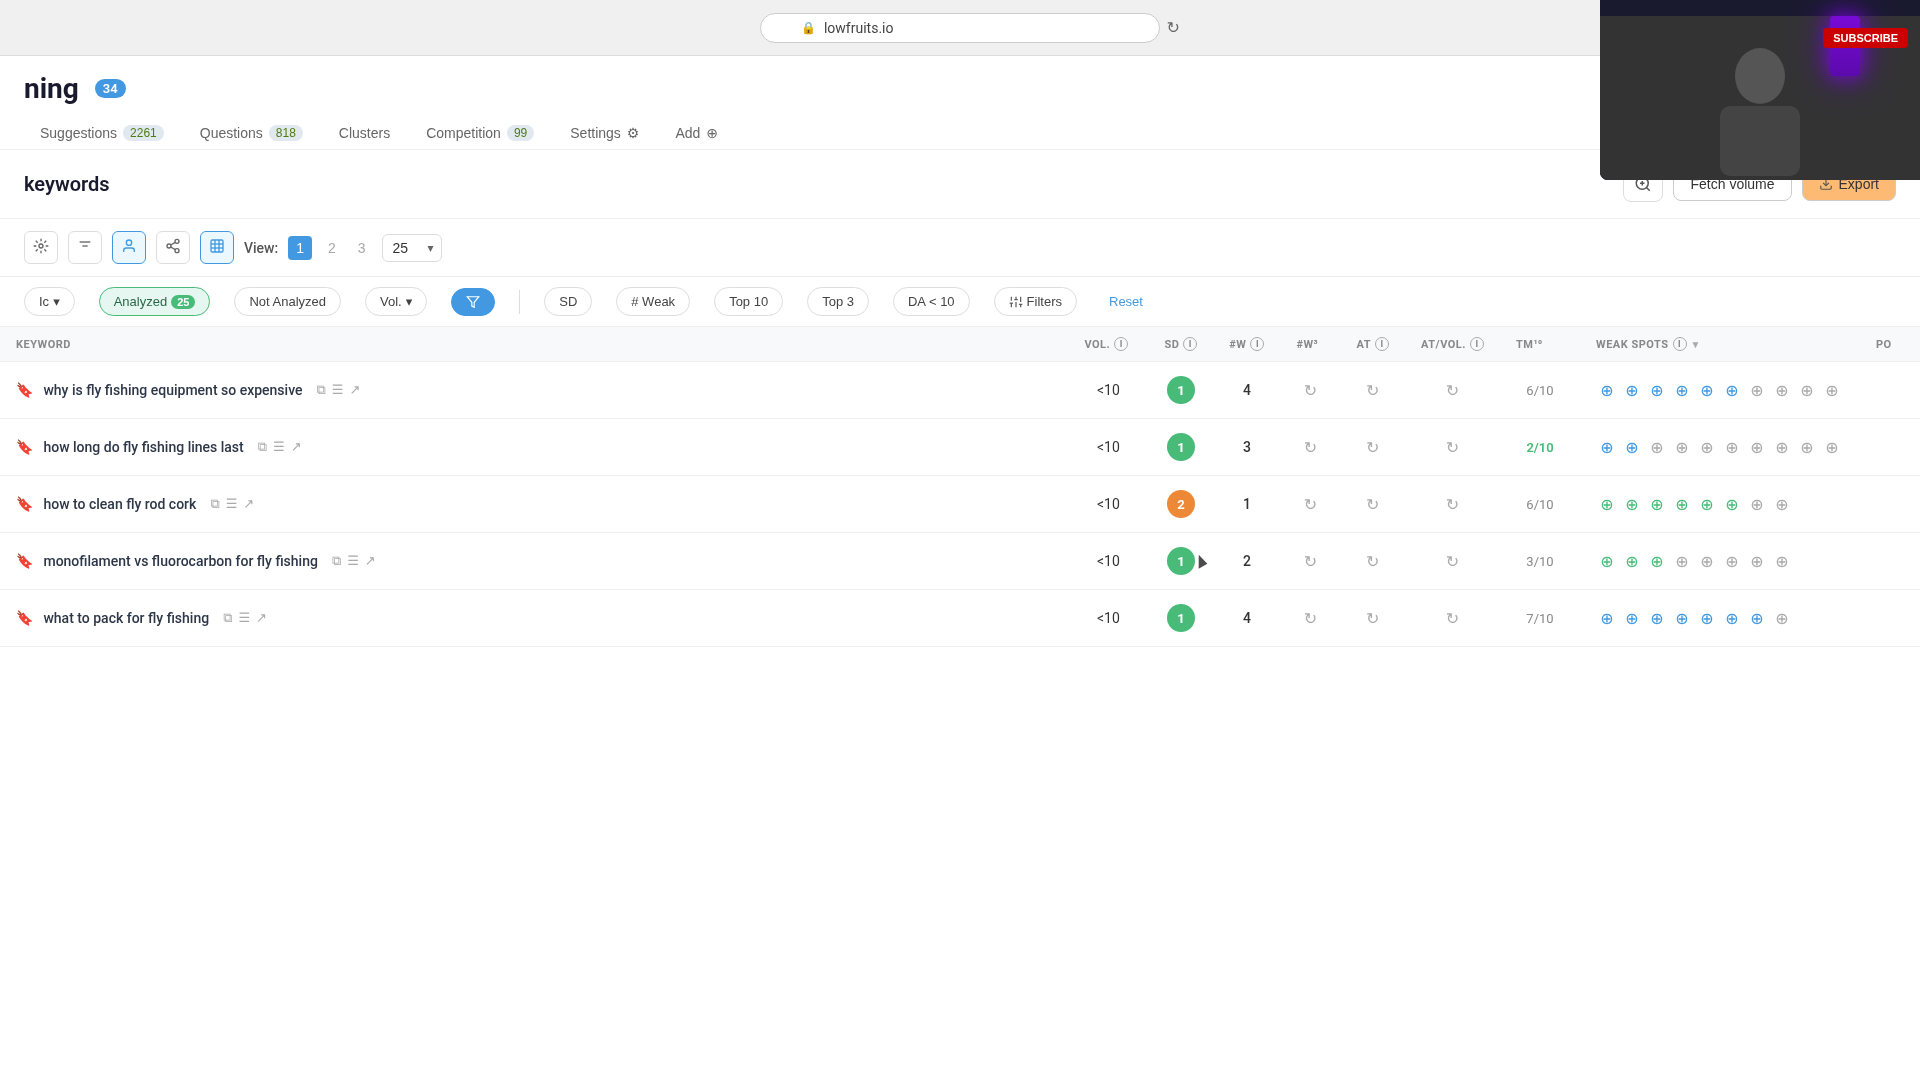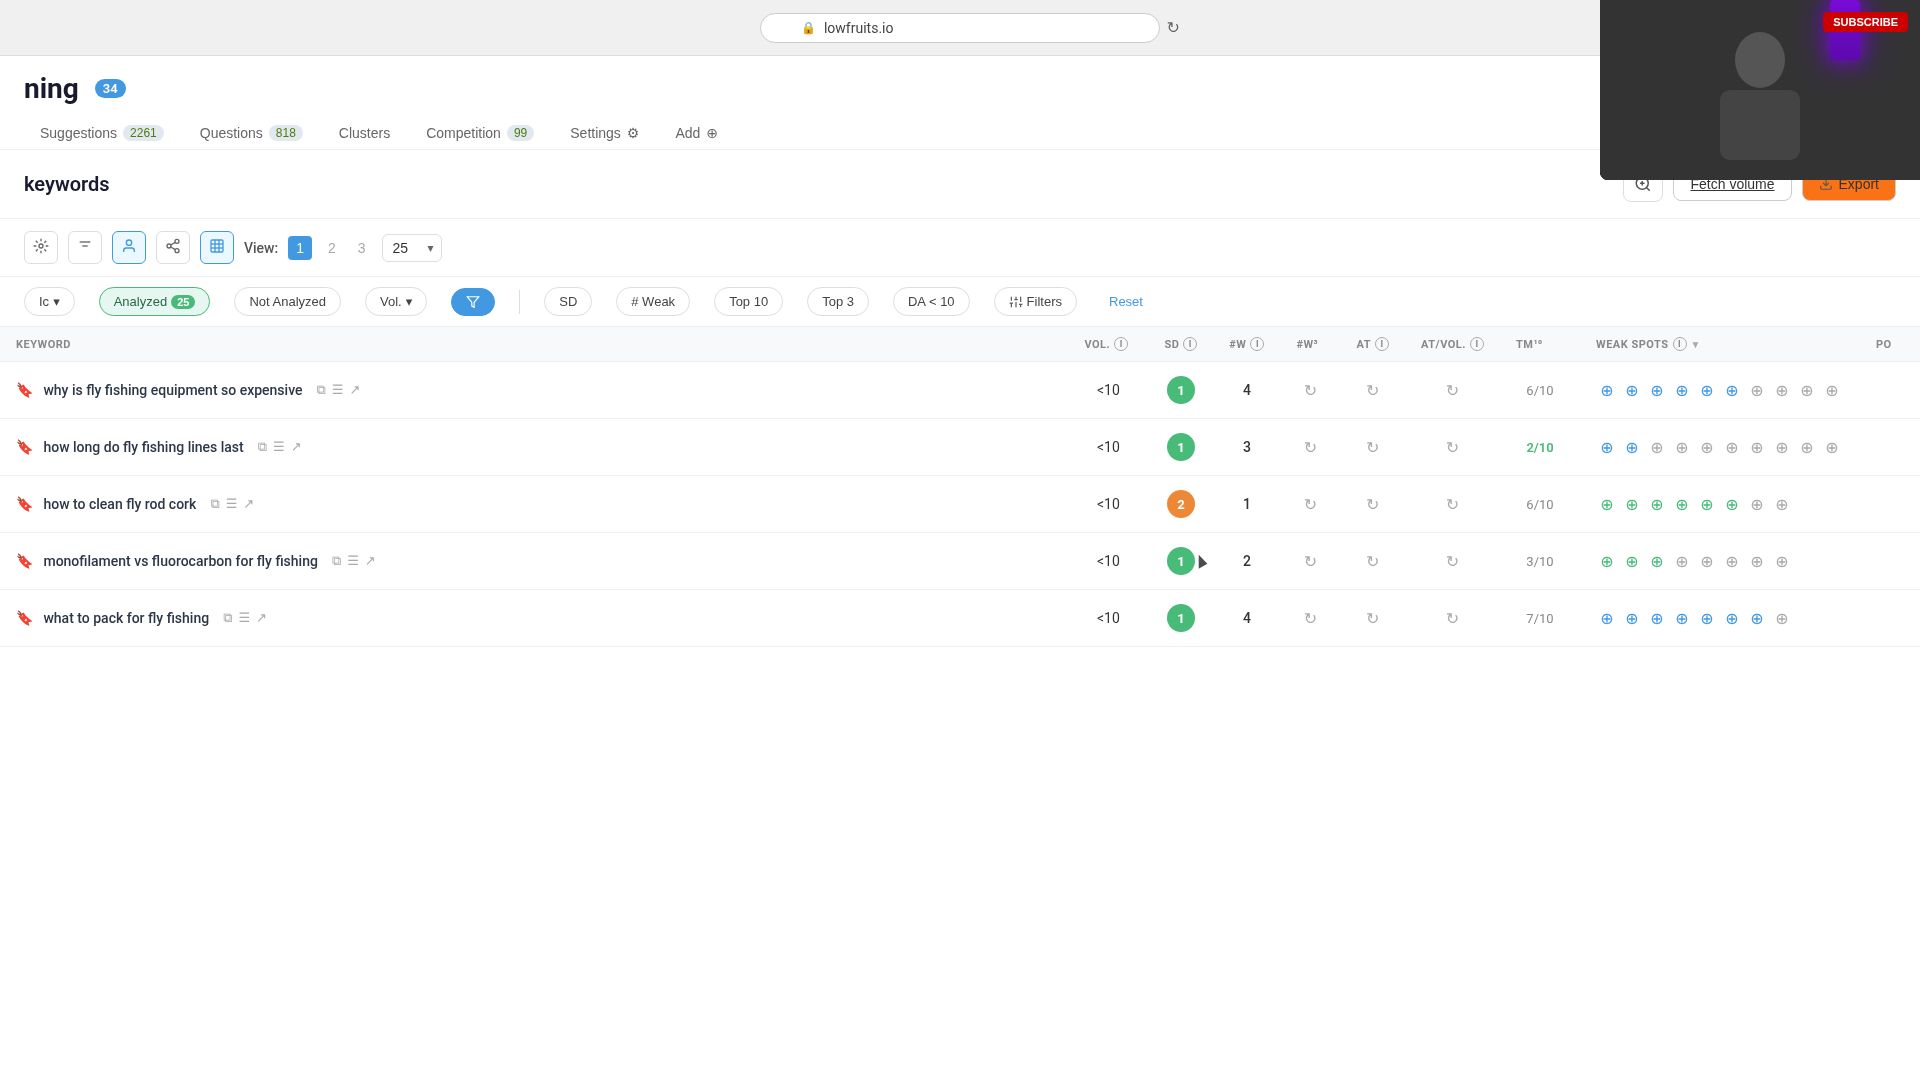--- a/index.html
+++ b/index.html
@@ -58,20 +58,21 @@
       border-bottom-left-radius: 8px;
     }
     .webcam-content {
       width: 100%;
       height: 100%;
       background: linear-gradient(135deg, #2a2a4e 0%, #1a1a2e 100%);
       display: flex;
       align-items: center;
       justify-content: center;
       position: relative;
+      margin-top: 16px;
     }
     .webcam-person {
       width: 100%;
       height: 100%;
       background: #333;
       display: flex;
       align-items: center;
       justify-content: center;
       position: relative;
     }
@@ -199,24 +200,23 @@
     }
     .fetch-volume-btn {
       background: white;
       border: 1px solid #ccc;
       border-radius: 8px;
       padding: 8px 16px;
       font-size: 14px;
       font-weight: 500;
       cursor: pointer;
       color: #333;
-      text-decoration: underline;
     }
     .export-btn {
-      background: #f97316;
+      background: #fdba74;
       border: 1px solid #ccc;
       border-radius: 8px;
       padding: 8px 16px;
       font-size: 14px;
       font-weight: 500;
       cursor: pointer;
       color: #333;
       display: flex;
       align-items: center;
       gap: 6px;

